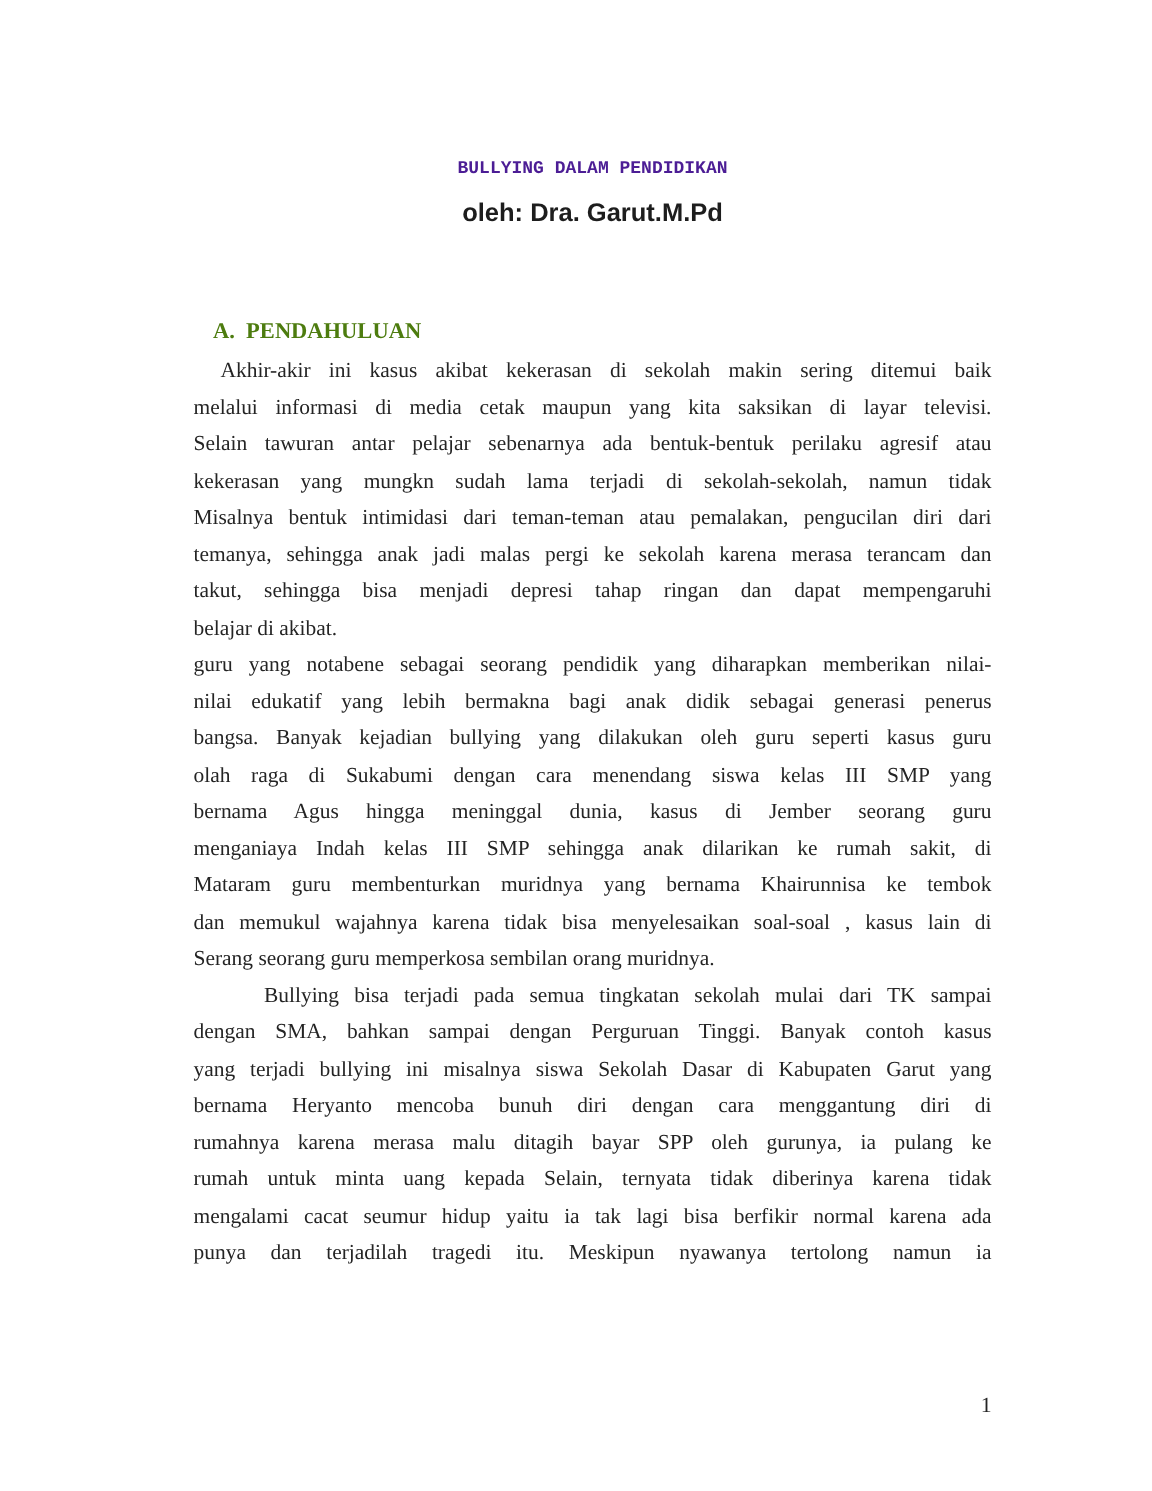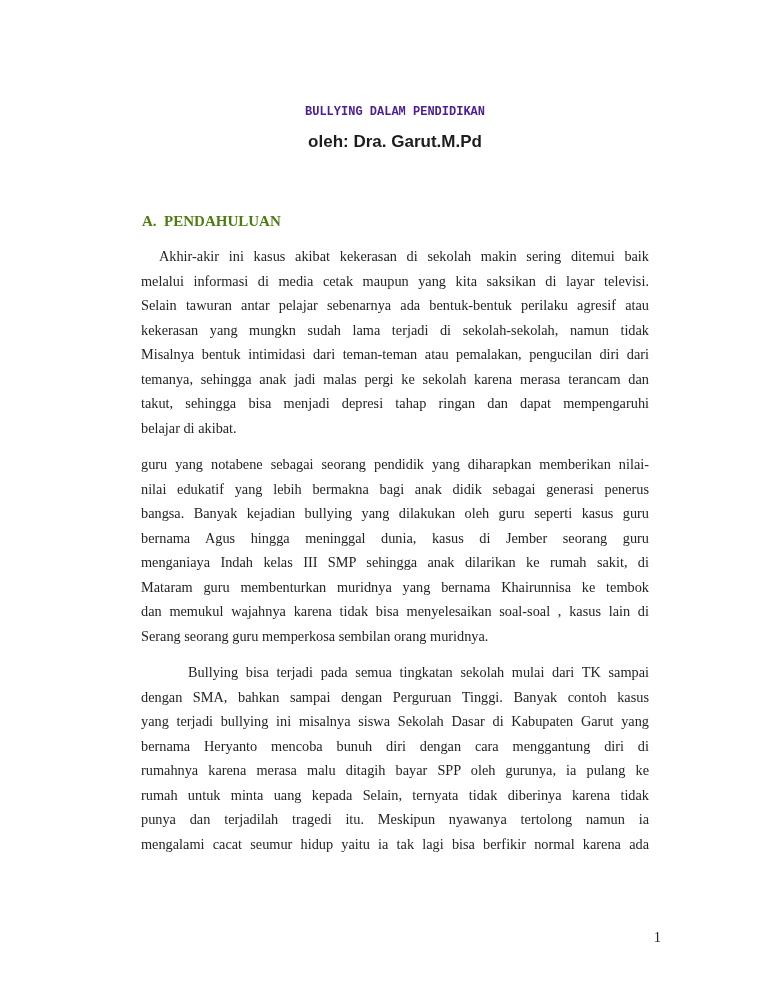--- a/index.html
+++ b/index.html
@@ -45,21 +45,21 @@
     white-space: pre-wrap;
     color: #4d7c0f;
   }
   .doc-body {
     margin-top: 3px;
     font-family: "Liberation Serif", serif;
     font-size: 14.3px;
     color: #242424;
   }
   .paragraph {
-    margin: 12px;
+    margin: 0;
   }
   .line {
     line-height: 24.5px;
     text-align: justify;
     text-align-last: justify;
     text-justify: inter-word;
     white-space: normal;
   }
   .line.no-stretch {
     text-align-last: left;
@@ -89,31 +89,32 @@
         <div class="line">kekerasan  yang mungkn sudah lama terjadi di sekolah-sekolah, namun tidak</div>
         <div class="line">Misalnya bentuk intimidasi dari teman-teman atau pemalakan, pengucilan diri dari</div>
         <div class="line">temanya, sehingga anak jadi malas pergi ke sekolah karena merasa terancam dan</div>
         <div class="line">takut, sehingga bisa menjadi depresi   tahap ringan dan dapat mempengaruhi</div>
         <div class="line no-stretch">belajar di akibat.</div>
       </div>
       <div class="paragraph">
         <div class="line">guru yang notabene sebagai seorang pendidik yang diharapkan memberikan nilai-</div>
         <div class="line">nilai edukatif yang lebih bermakna bagi anak didik sebagai   generasi penerus</div>
         <div class="line">bangsa. Banyak kejadian bullying yang dilakukan oleh guru   seperti kasus guru</div>
+        <div class="line">olah raga di Sukabumi dengan cara menendang siswa kelas III SMP yang</div>
         <div class="line">bernama Agus hingga meninggal dunia, kasus di Jember seorang guru</div>
         <div class="line">menganiaya Indah kelas III SMP sehingga anak dilarikan ke rumah sakit, di</div>
         <div class="line">Mataram guru membenturkan muridnya   yang bernama Khairunnisa ke tembok</div>
         <div class="line">dan memukul wajahnya karena tidak bisa menyelesaikan soal-soal , kasus lain di</div>
         <div class="line no-stretch">Serang seorang guru memperkosa sembilan orang  muridnya.</div>
       </div>
       <div class="paragraph">
         <div class="line" style="text-indent: 47px;">Bullying bisa terjadi pada semua tingkatan sekolah mulai dari TK sampai</div>
         <div class="line">dengan SMA, bahkan sampai dengan Perguruan Tinggi. Banyak contoh kasus</div>
         <div class="line">yang terjadi bullying ini misalnya siswa Sekolah Dasar di Kabupaten Garut yang</div>
         <div class="line">bernama Heryanto mencoba bunuh diri dengan cara menggantung diri di</div>
         <div class="line">rumahnya karena merasa malu ditagih bayar SPP oleh gurunya, ia pulang ke</div>
         <div class="line">rumah untuk minta uang kepada Selain, ternyata tidak diberinya karena tidak</div>
+        <div class="line">mengalami cacat seumur hidup yaitu ia tak lagi bisa berfikir normal karena ada</div>
         <div class="line">punya dan terjadilah tragedi itu. Meskipun nyawanya tertolong namun ia</div>
-        <div class="line">mengalami cacat seumur hidup yaitu ia tak lagi bisa berfikir normal karena ada</div>
       </div>
     </div>
   <div class="page-number">1</div>
 </div>
 
 </body></html>

